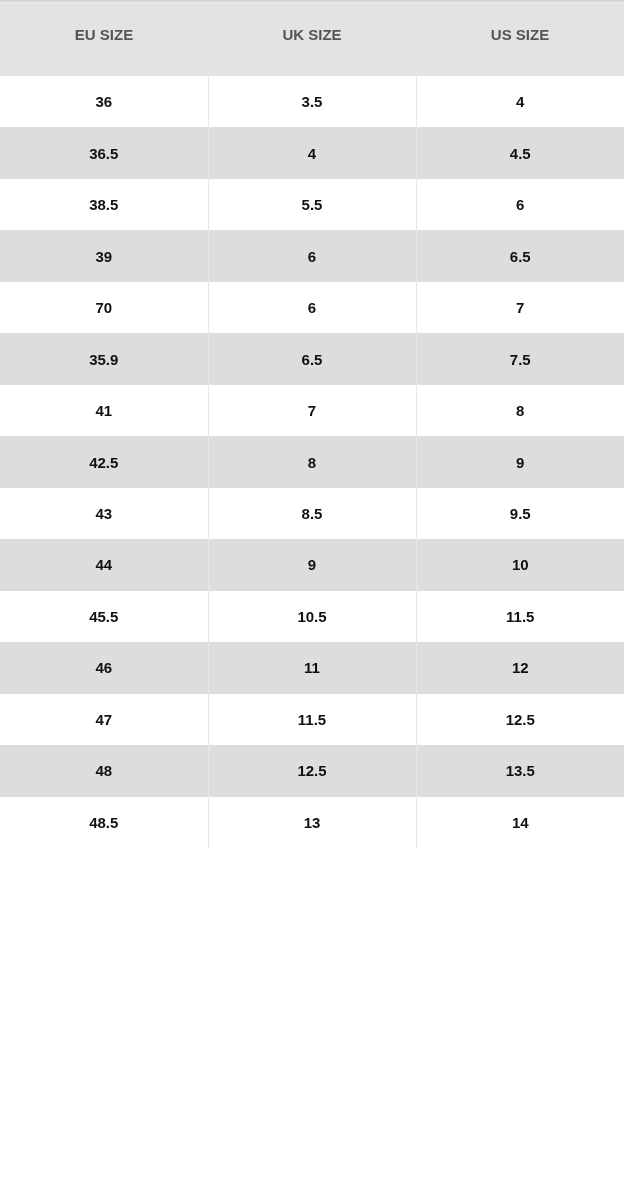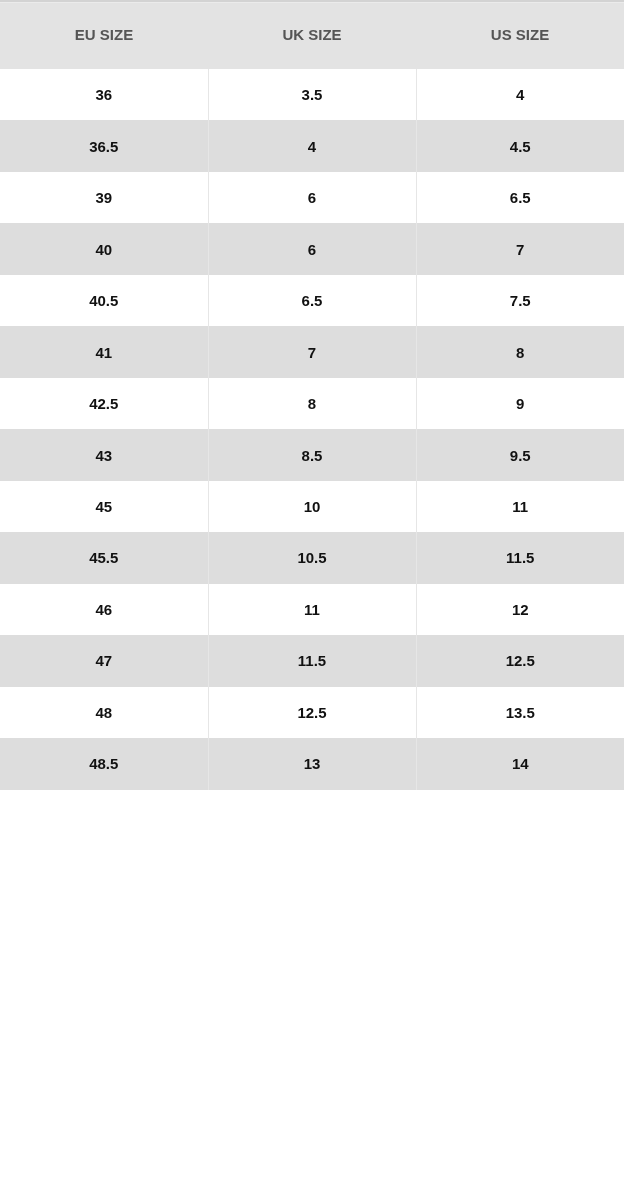--- a/index.html
+++ b/index.html
@@ -26,21 +26,21 @@
   .size-table col { width:208px; }
   .size-table thead th {
     height:68px;
     background:#e3e3e3;
     color:#555555;
     font-size:15px;
     font-weight:bold;
     letter-spacing:0px;
     text-align:center;
     vertical-align:middle;
-    padding:0 0 1px 0;
+    padding:0 0 8px 0;
     border:0;
     white-space:nowrap;
   }
   .size-table tbody td {
     height:51.48px;
     font-size:15px;
     font-weight:bold;
     color:#111111;
     text-align:center;
     vertical-align:middle;
@@ -77,53 +77,58 @@
           <td>36</td>
           <td>3.5</td>
           <td>4</td>
         </tr>
       <tr>
           <td>36.5</td>
           <td>4</td>
           <td>4.5</td>
         </tr>
       <tr>
+          <td>38.5</td>
+          <td>5.5</td>
+          <td>6</td>
+        </tr>
+      <tr>
           <td>39</td>
           <td>6</td>
           <td>6.5</td>
         </tr>
       <tr>
-          <td>40</td>
+          <td>70</td>
           <td>6</td>
           <td>7</td>
         </tr>
       <tr>
-          <td>40.5</td>
+          <td>35.9</td>
           <td>6.5</td>
           <td>7.5</td>
         </tr>
       <tr>
           <td>41</td>
           <td>7</td>
           <td>8</td>
         </tr>
       <tr>
           <td>42.5</td>
           <td>8</td>
           <td>9</td>
         </tr>
       <tr>
           <td>43</td>
           <td>8.5</td>
           <td>9.5</td>
         </tr>
       <tr>
-          <td>45</td>
+          <td>44</td>
+          <td>9</td>
           <td>10</td>
-          <td>11</td>
         </tr>
       <tr>
           <td>45.5</td>
           <td>10.5</td>
           <td>11.5</td>
         </tr>
       <tr>
           <td>46</td>
           <td>11</td>
           <td>12</td>

